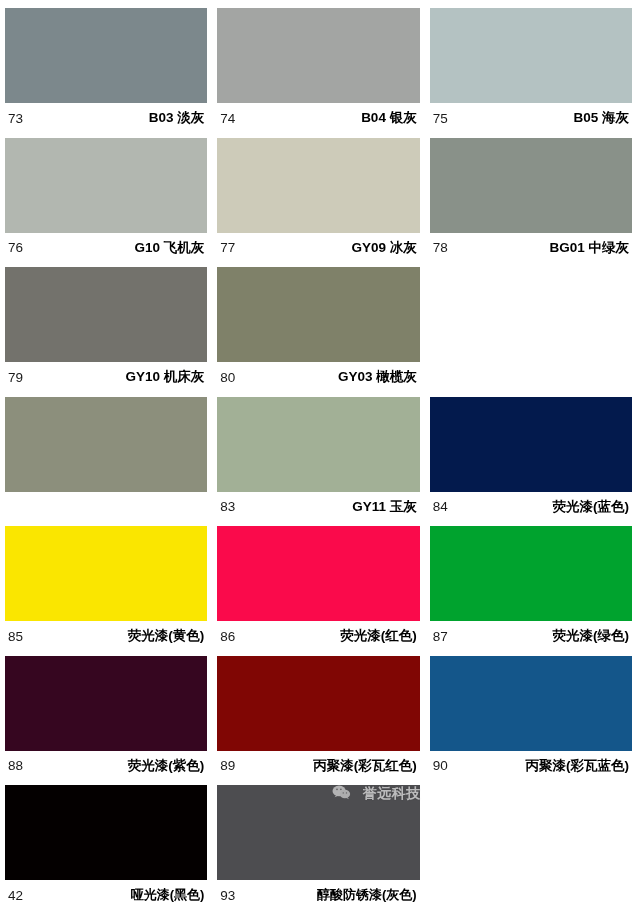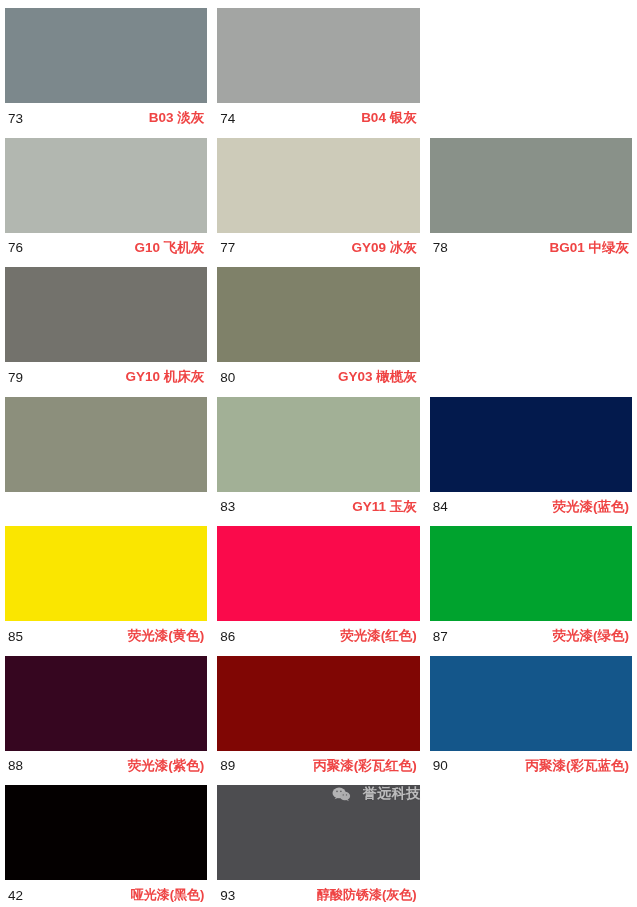--- a/index.html
+++ b/index.html
@@ -62,40 +62,39 @@
     font-size: 13.5px;
     color: #1b1b1b;
     font-weight: 400;
     letter-spacing: 0px;
     white-space: nowrap;
     flex: 0 0 auto;
   }
 
   .swatch-name {
     font-size: 13.5px;
-    color: #ef4444;
+    color: #000000;
     font-weight: 700;
     white-space: nowrap;
     flex: 0 0 auto;
     text-align: center;
     padding-right: 1px;
   }
 
   
   .swatch-caption.tight .swatch-name {
     font-size: 13px;
   }
 
   .watermark {
     position: absolute;
     right: 4px;
     top: 8px;
     display: flex;
     flex-direction: row;
-    align-items: center;
     gap: 12px;
     opacity: 0.62;
     pointer-events: none;
   }
   .watermark-logo {
     width: 19px;
     height: 15px;
     position: relative;
   }
   .watermark-text {
@@ -117,20 +116,27 @@
         <div class="swatch-caption">
           <span class="swatch-index">73</span>
           <span class="swatch-name">B03 淡灰</span>
         </div>
       </div>
       <div class="swatch-cell">
         <div class="swatch-chip" style="background: rgb(163, 165, 163);"></div>
         <div class="swatch-caption">
           <span class="swatch-index">74</span>
           <span class="swatch-name">B04 银灰</span>
+        </div>
+      </div>
+      <div class="swatch-cell">
+        <div class="swatch-chip" style="background: rgb(180, 194, 194);"></div>
+        <div class="swatch-caption">
+          <span class="swatch-index">75</span>
+          <span class="swatch-name">B05 海灰</span>
         </div>
       </div>
     </div>
     <div class="swatch-row">
       <div class="swatch-cell">
         <div class="swatch-chip" style="background: rgb(178, 183, 176);"></div>
         <div class="swatch-caption">
           <span class="swatch-index">76</span>
           <span class="swatch-name">G10 飞机灰</span>
         </div>

